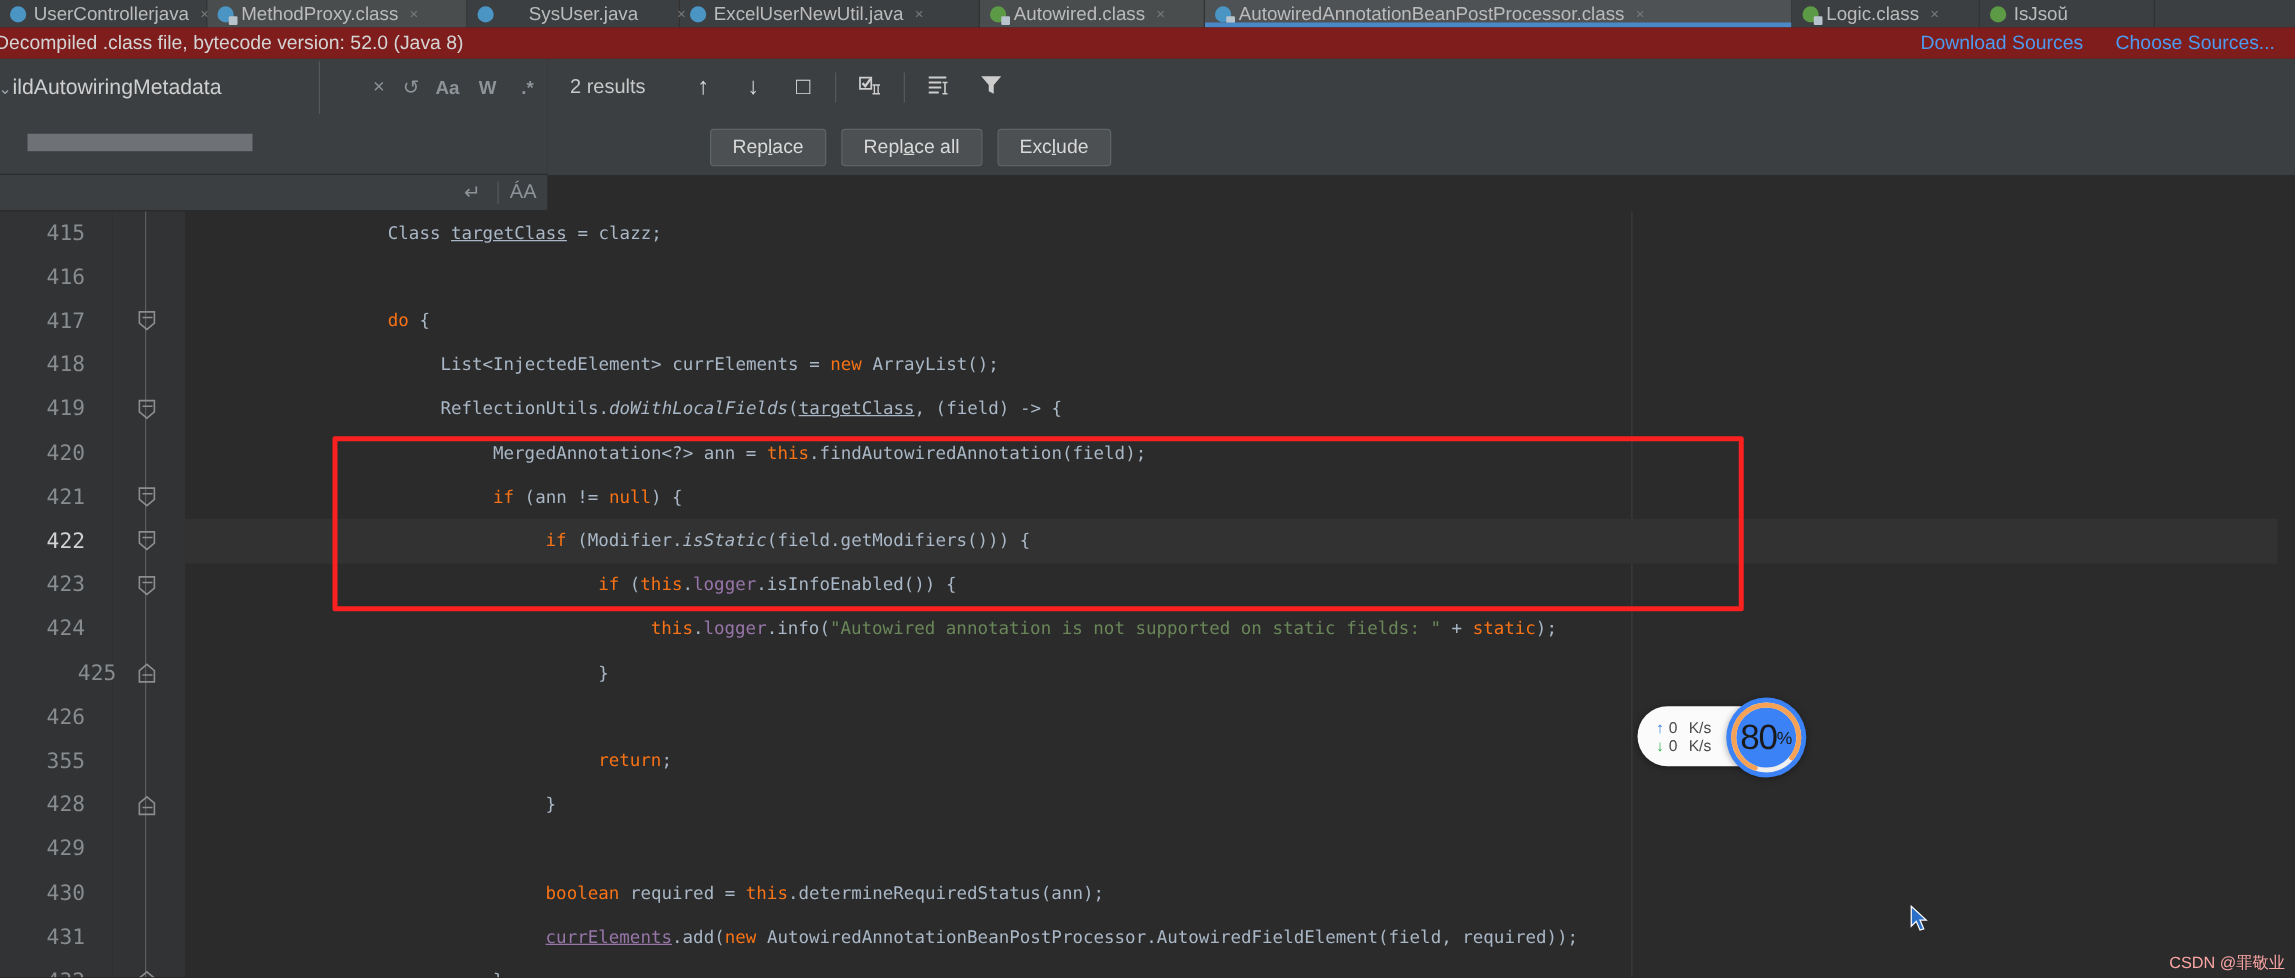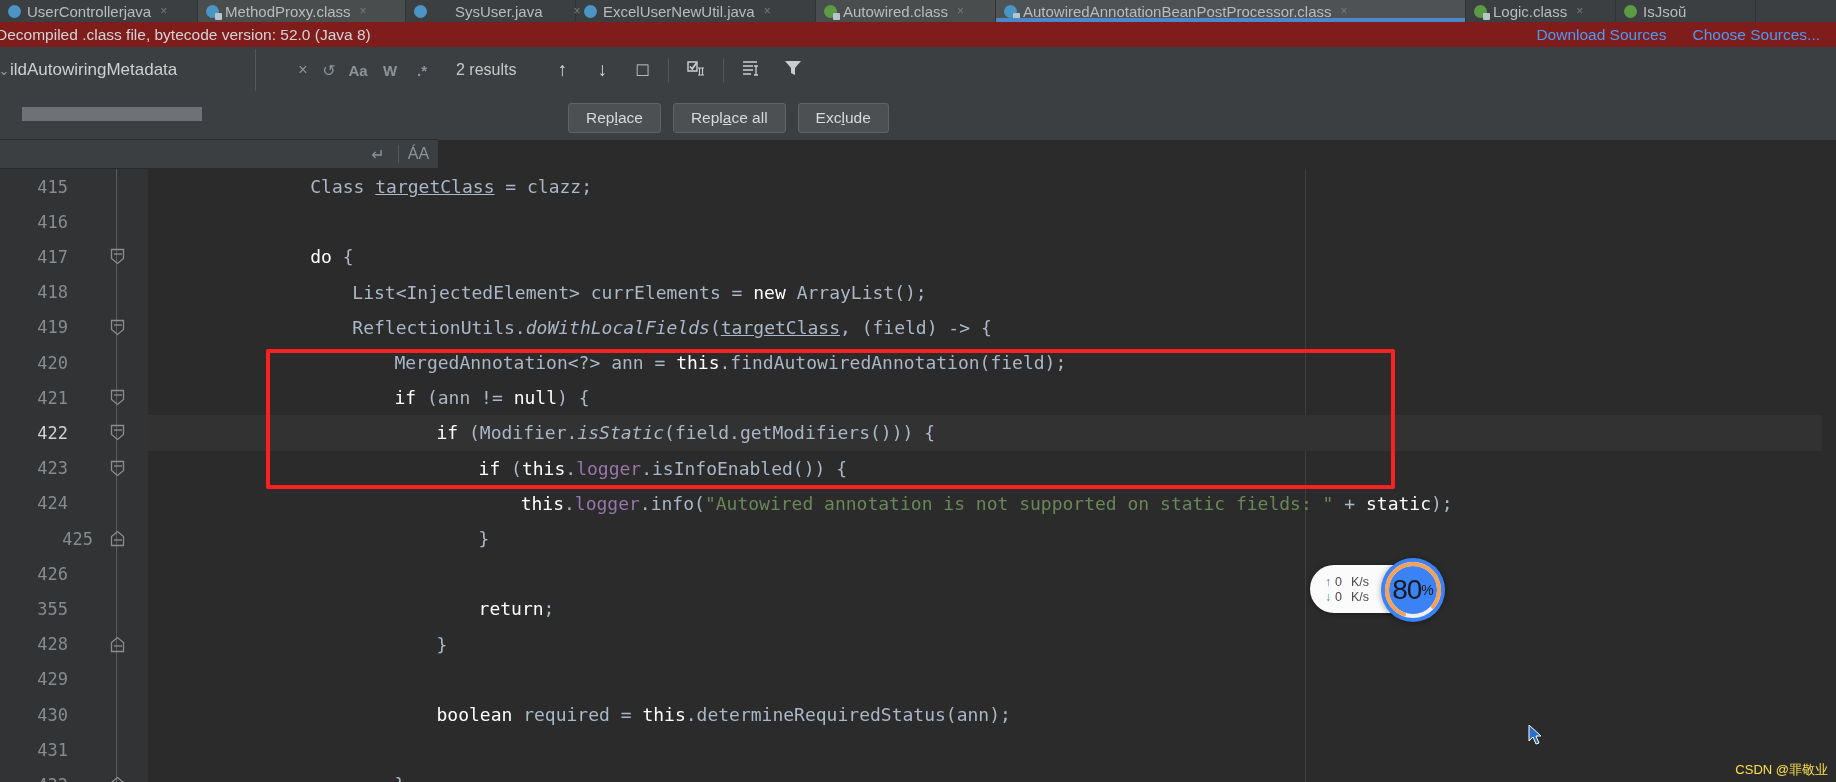--- a/index.html
+++ b/index.html
@@ -165,32 +165,32 @@
     font-family: "DejaVu Sans Mono", monospace;
   }
   .lnum.cur { color: #d2d2d2; }
   .foldmark {
     position: absolute; left: 107px; width: 20px; height: 20px;
     display: flex; align-items: center; justify-content: center;
   }
   .foldmark svg { display: block; }
   .code {
     position: absolute; left: 148px; color: #a9b7c6;
-    font-size: 18px; white-space: pre;
+    font-size: 14px; white-space: pre;
     font-family: "DejaVu Sans Mono", monospace;
     letter-spacing: 0px;
   }
   .rowhl {
     position: absolute; left: 148px; width: 1688px; height: 35.2px;
     background: #323232;
   }
   .guide {
     position: absolute; top: 0; width: 1px; height: 613px; background: #3b3d3e;
   }
-  .kw { color: #ffffff; }
+  .kw { color: #f97316; }
   .str { color: #6a8759; }
   .fld { color: #9876aa; }
   .ital { font-style: italic; }
   .und { text-decoration: underline; }
   .plain { color: #a9b7c6; }
 
   
   .redbox {
     position: absolute; left: 266px; top: 349px;
     width: 1129px; height: 140px;
@@ -223,37 +223,37 @@
   .battery svg { position: absolute; left: 0; top: 0; }
   .battery .pct {
     position: relative; font-size: 28px; color: #1a1a1a;
     font-family: "Liberation Sans", sans-serif; letter-spacing: -1px;
   }
   .battery .pctsym { font-size: 14px; color: #1a1a1a; }
 
   
   .watermark {
     position: absolute; right: 8px; bottom: 3px;
-    color: #fde047; font-size: 13px;
+    color: #fca5a5; font-size: 13px;
     font-family: "Liberation Sans", sans-serif;
   }
   
   .scrollcol {
     position: absolute; right: 0; top: 169px; width: 14px; height: 613px;
     background: #2b2b2b;
   }
   .cursor-arrow { position: absolute; left: 1528px; top: 724px; }
 </style>
 </head>
 <body>
 
 <div id="app">
 
   <div class="tabbar">
-    <div class="tab" style="width:198px;">
+    <div class="tab" style="width:166px;">
       <span class="ticon java"></span>
       <span>UserControllerjava</span>
       <span class="tclose">×</span>
     </div>
     <div class="tab alt" style="width:208px;">
       <span class="ticon java badge"></span>
       <span>MethodProxy.class</span>
       <span class="tclose">×</span>
     </div>
     <div class="tab" style="width:170px;gap:28px;">
@@ -460,20 +460,21 @@
         <div class="linerow" style="top: 492.8px;">
           <div class="lnum">429</div>
           <div class="code" style="left: 184px;"></div>
         </div>
         <div class="linerow" style="top: 528px;">
           <div class="lnum">430</div>
           <div class="code" style="left: 436.48px;"><span class="kw">boolean</span><span class="plain"> required = </span><span class="kw">this</span><span class="plain">.determineRequiredStatus(ann);</span></div>
         </div>
         <div class="linerow" style="top: 563.2px;">
           <div class="lnum">431</div>
+          <div class="code" style="left: 436.48px;"><span class="fld und">currElements</span><span class="plain">.add(</span><span class="kw">new</span><span class="plain"> AutowiredAnnotationBeanPostProcessor.AutowiredFieldElement(field, required));</span></div>
         </div>
         <div class="linerow" style="top: 598.4px;">
           <div class="lnum">432</div>
           <div class="foldmark">
             <svg width="15" height="17" viewBox="0 0 15 17">
               <path d="M1.5 15.5h12v-9l-6-5-6 5z" fill="none" stroke="#8b8d8f" stroke-width="1.3"></path>
               <path d="M4 10h8" stroke="#8b8d8f" stroke-width="1.3"></path>
             </svg>
           </div>
           <div class="code" style="left: 394.4px;"><span class="plain">}</span></div>

